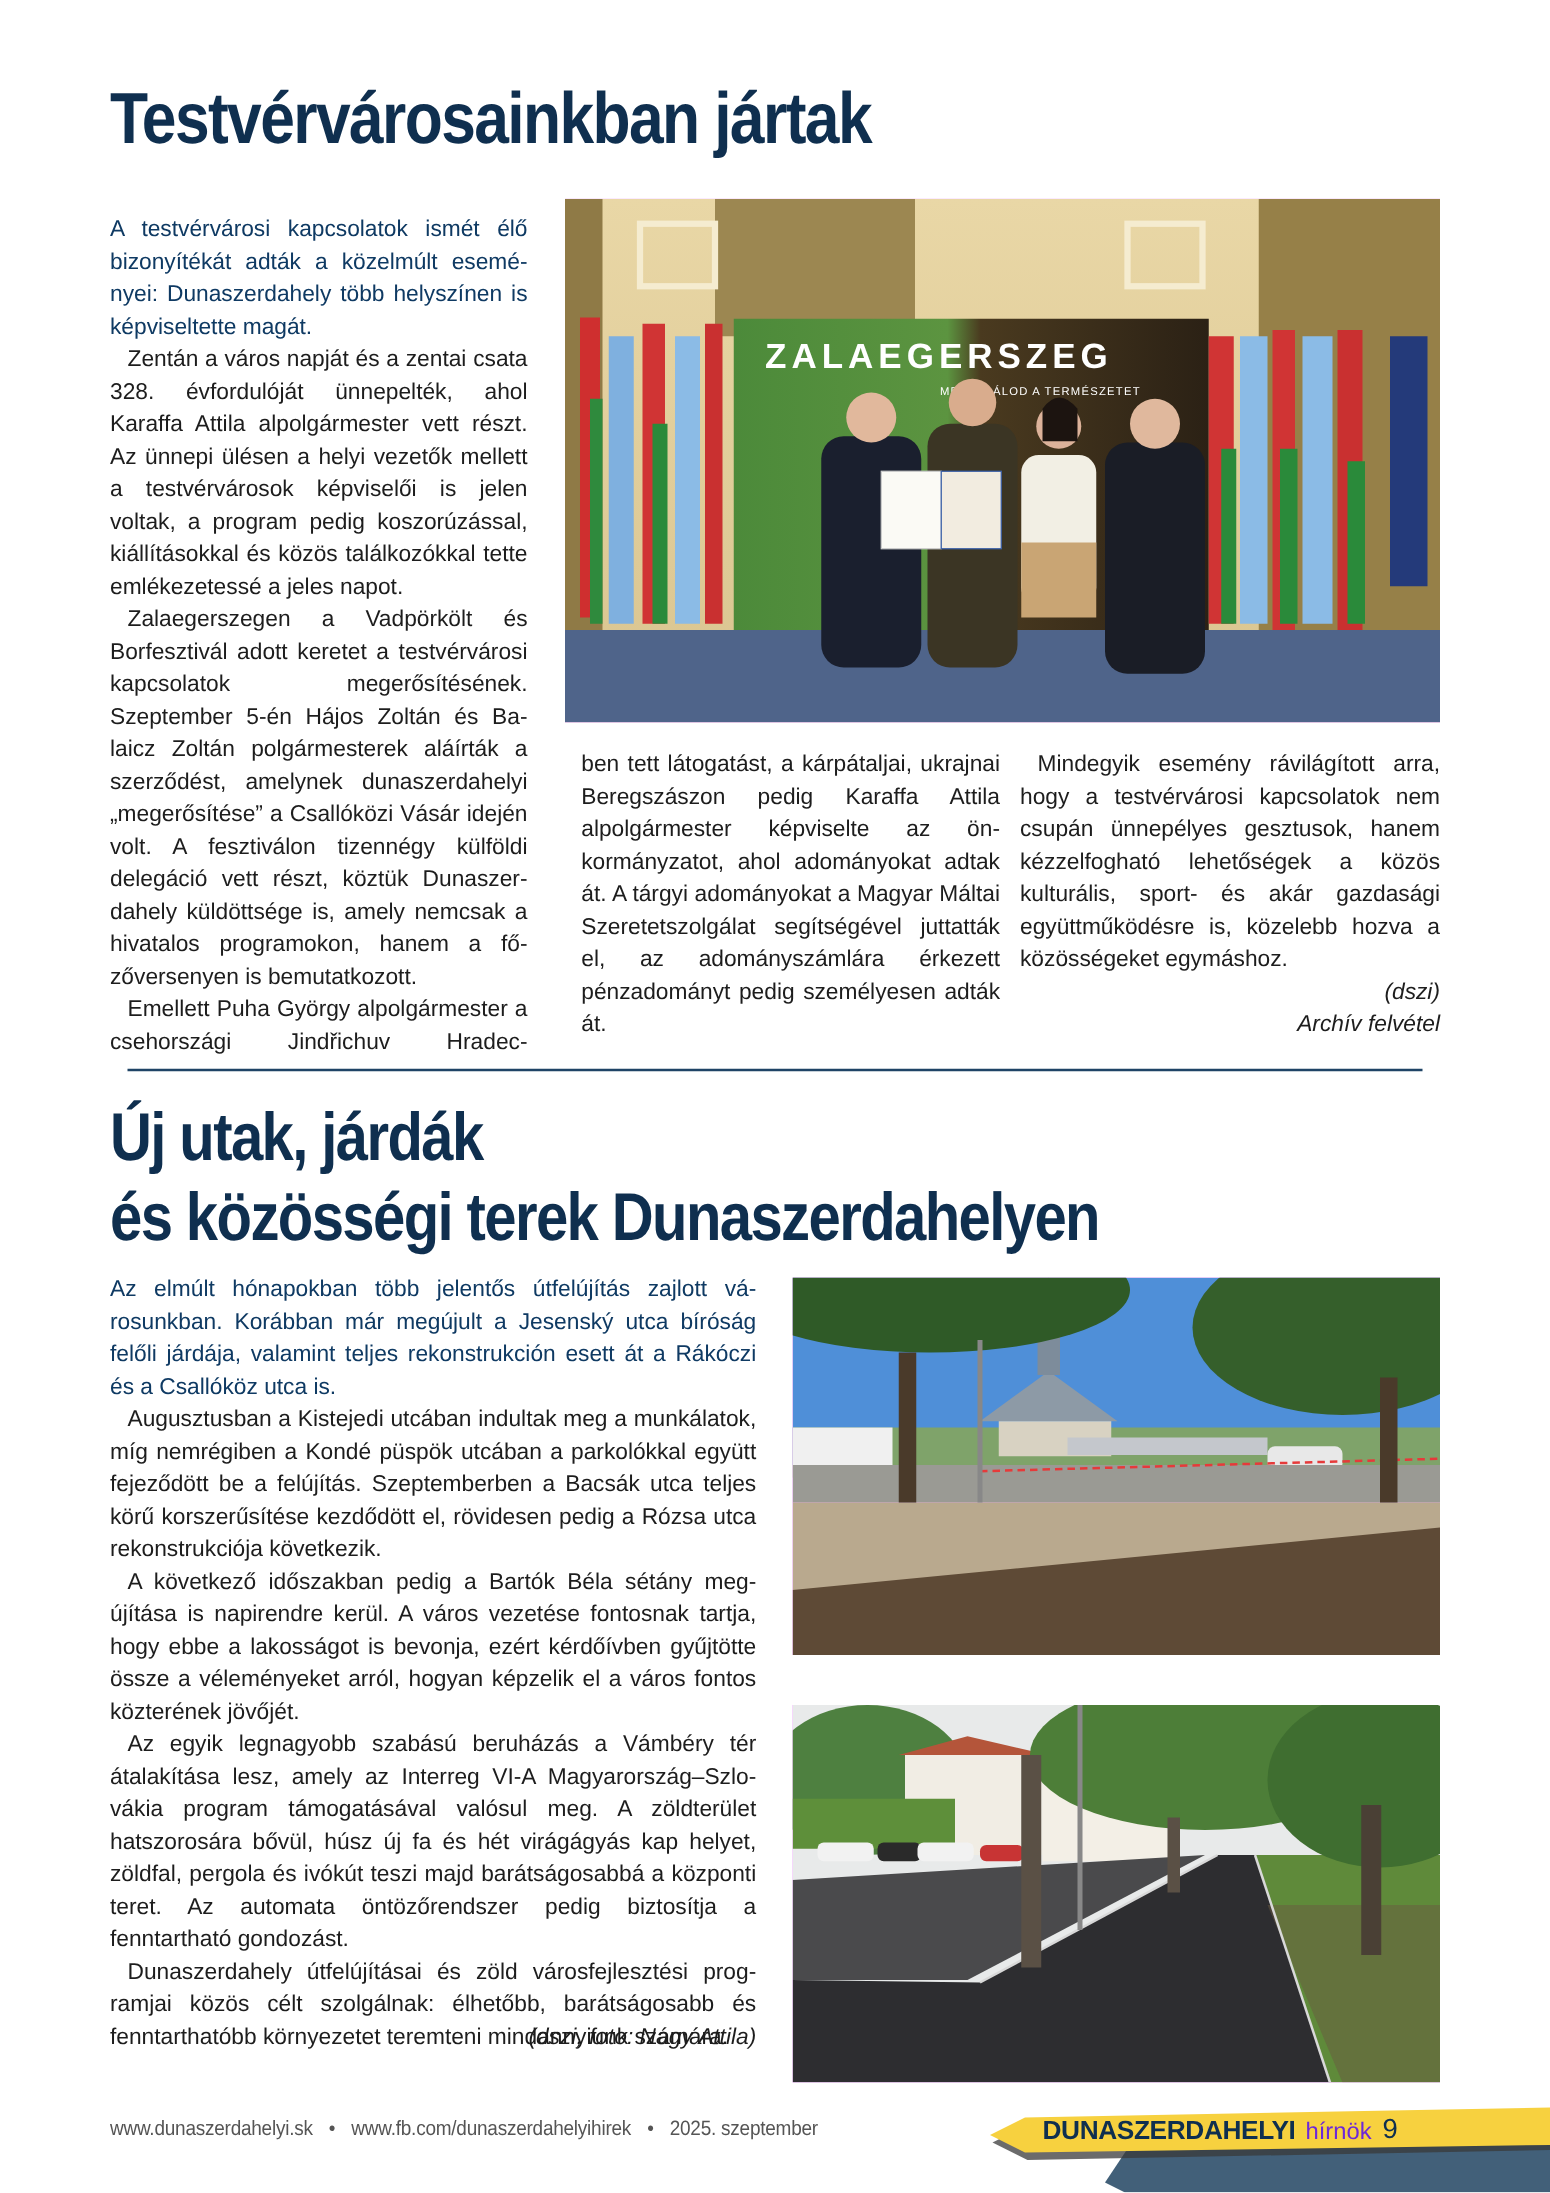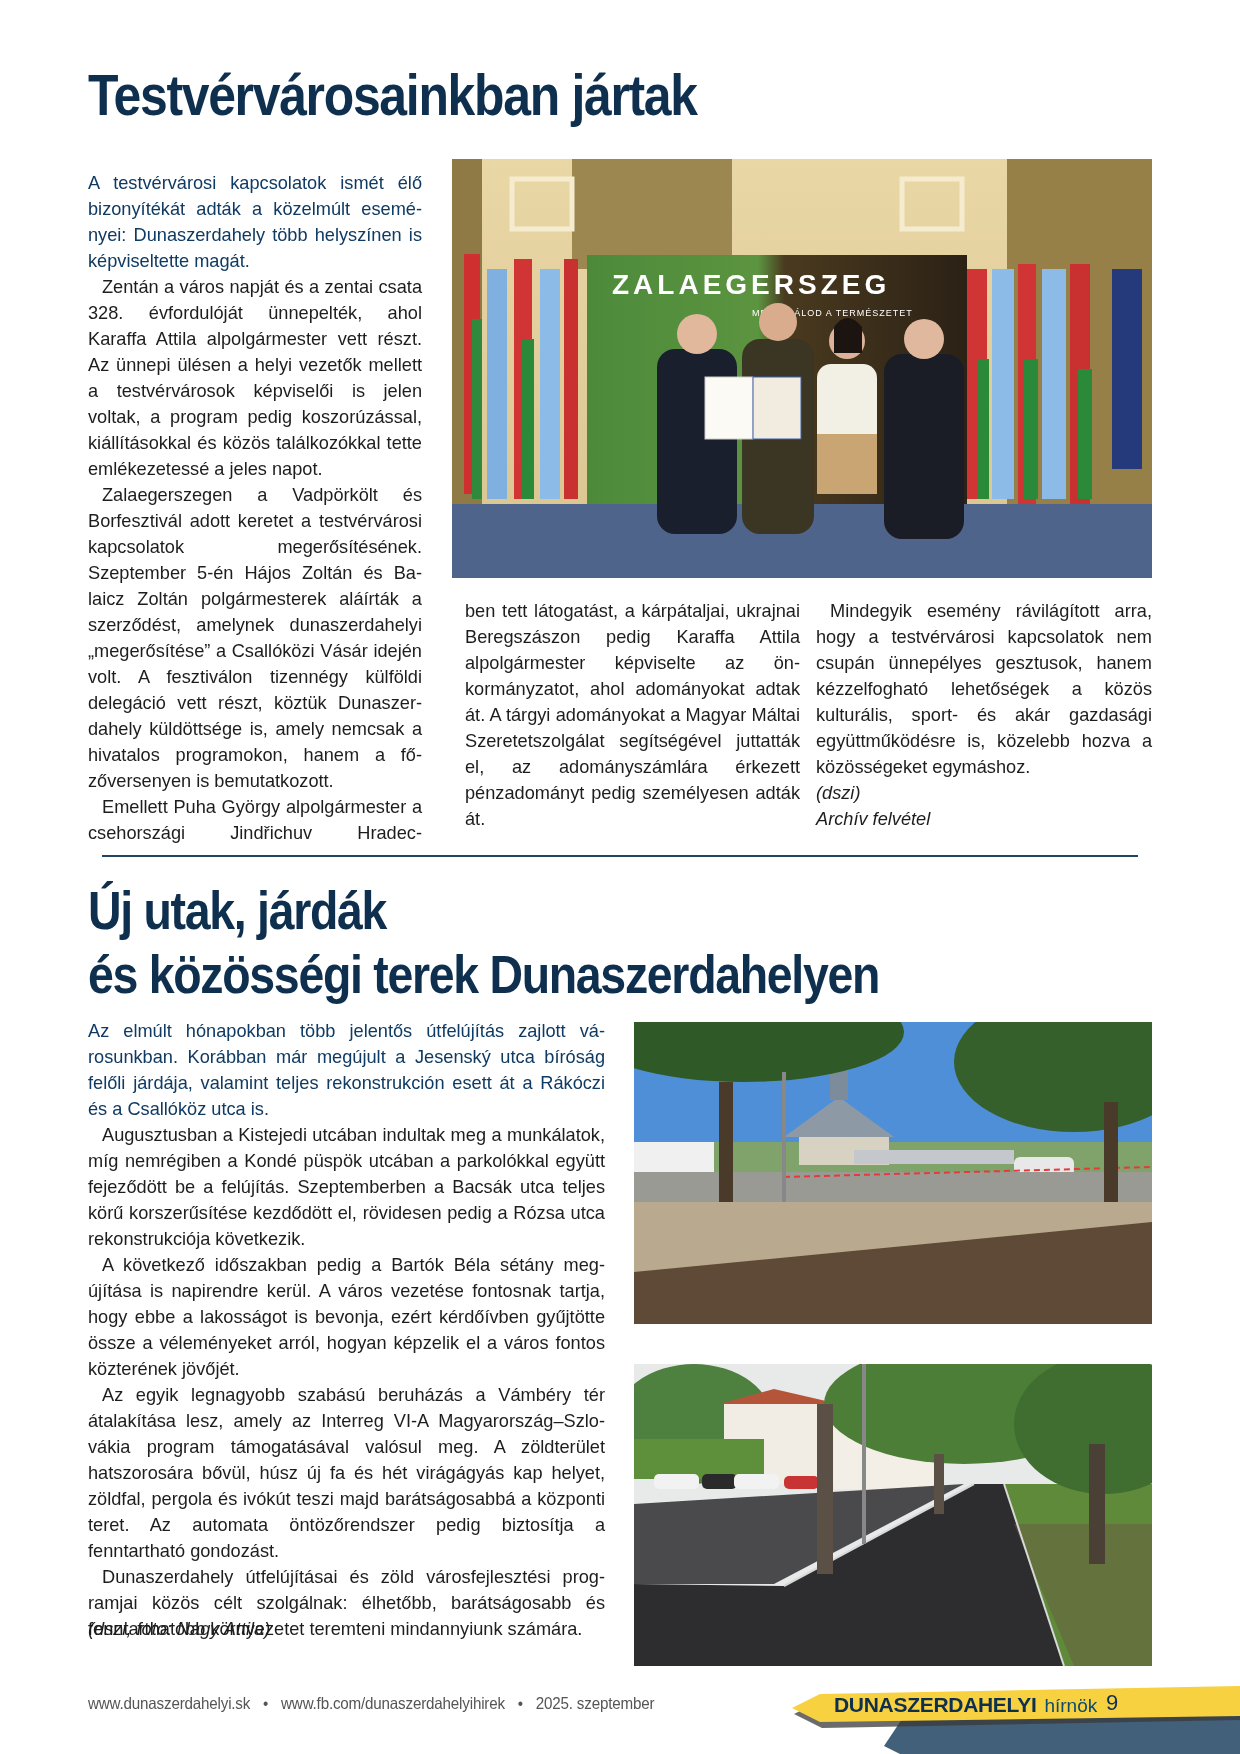--- a/index.html
+++ b/index.html
@@ -15,21 +15,21 @@
   #h1 { top: 62px; font-size: 58px; line-height: 66px; }
   #h2 { top: 878px; font-size: 54px; line-height: 64px; }
 
   .col {
     position: absolute;
     font-size: 18.2px; line-height: 26px; text-align: justify;
     hyphens: manual; color: #1d1d1d;
   }
   .col p { text-indent: 14px; }
   .lead { color: #0f3a63; text-indent: 0 !important; font-weight: 500; }
-  .sig { font-style: italic; text-indent: 0 !important; }
+  .sig { text-align: right; font-style: italic; text-indent: 0 !important; }
 
   #a1-col1 { left: 88px; top: 154px; width: 334px; margin-top: 16px; }
   #a1-col2 { left: 465px; top: 598px; width: 335px; }
   #a1-col3 { left: 816px; top: 598px; width: 336px; }
 
   #a2-col { left: 88px; top: 1018px; width: 517px; }
 
   .photo { position: absolute; overflow: hidden; background: #f0abfc; }
   #photo1 { left: 452px; top: 159px; width: 700px; height: 419px; }
   #photo2 { left: 634px; top: 1022px; width: 518px; height: 302px; }
@@ -46,21 +46,21 @@
   }
   .dot { color: #555; }
 
   #footer-band { position: absolute; left: 784px; top: 1680px; width: 456px; height: 74px; }
   #footer-band svg { position: absolute; left: 0; top: 0; }
   #brand {
     position: absolute; left: 834px; top: 1693px;
     display: flex; align-items: flex-end; gap: 8px;
   }
   #brand-name { font-weight: bold; font-size: 21px; color: #0f2f4f; letter-spacing: -0.3px; }
-  #brand-sub { font-size: 19px; color: #0c4a6e; }
+  #brand-sub { font-size: 19px; color: #6d28d9; }
   #page-num { position: absolute; left: 1106px; top: 1690px; font-size: 22px; color: #0f2f4f; }
 </style>
 </head>
 <body>
 
 <h1 id="h1" class="headline">Testvérvárosainkban jártak</h1>
 
 <div id="a1-col1" class="col">
   <p class="lead">A testvérvárosi kapcsolatok ismét élő bizonyítékát adták a közelmúlt ese­mé­nyei: Dunaszerdahely több hely­színen is képviseltette magát.</p>
   <p>Zentán a város napját és a zentai csa­ta 328. évfordulóját ünnepelték, ahol Karaffa Attila alpolgármester vett részt. Az ünnepi ülésen a helyi vezetők mel­lett a testvérvárosok képviselői is jelen voltak, a program pedig koszorúzással, kiállításokkal és közös találkozókkal tette emlékezetessé a jeles napot.</p>

